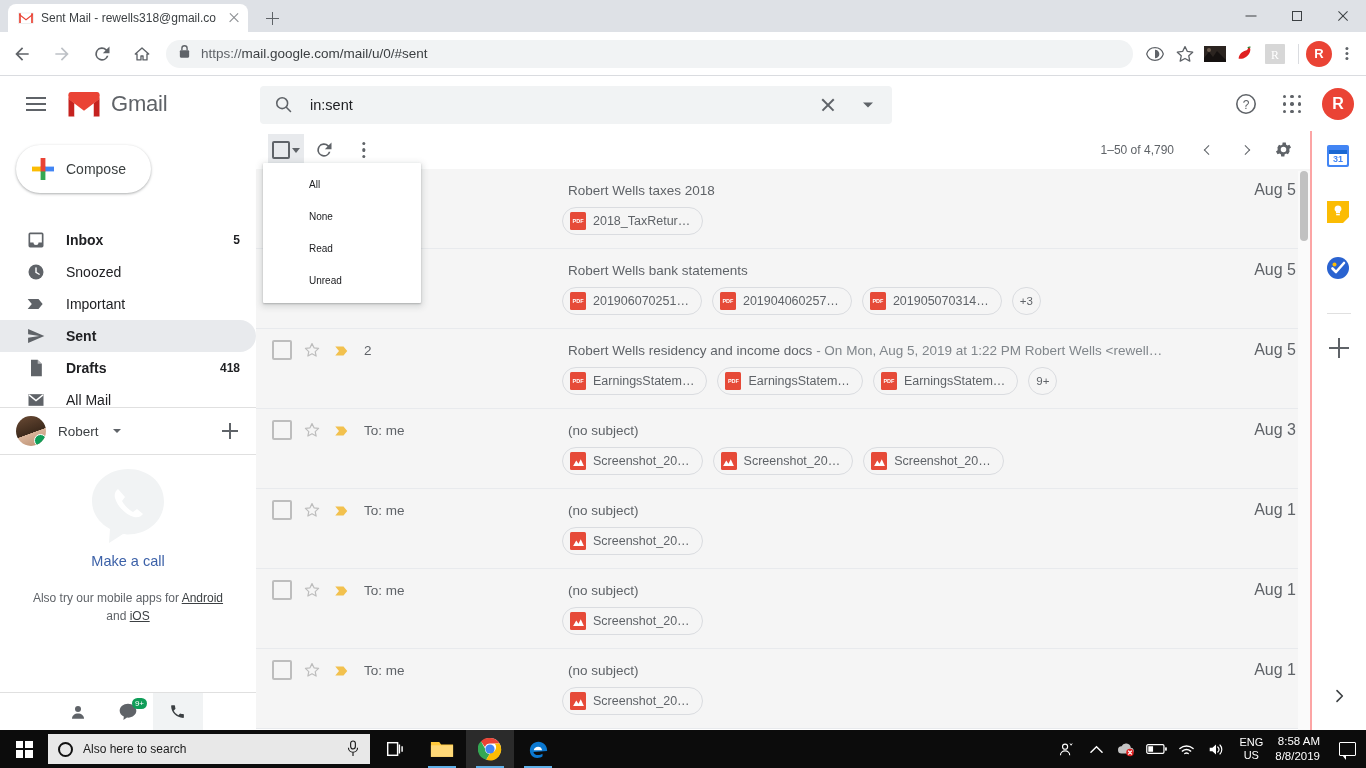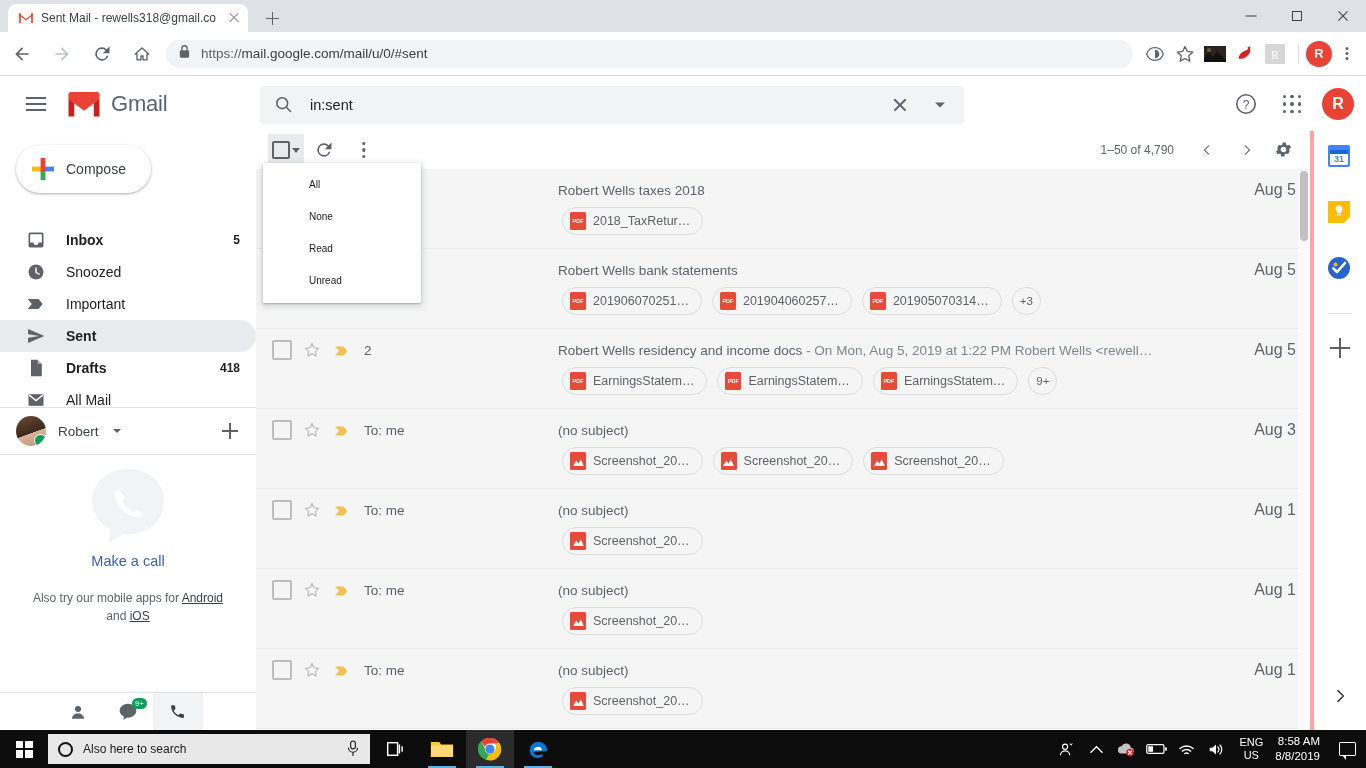--- a/index.html
+++ b/index.html
@@ -95,21 +95,21 @@
     position: absolute; left: 14px; width: 20px; height: 2px; background: #5f6368;
   }
   .hamburger span:nth-child(1){ top: 17px; }
   .hamburger span:nth-child(2){ top: 23px; }
   .hamburger span:nth-child(3){ top: 29px; }
   .g-logo { display: flex; align-items: center; gap: 9px; margin-left: 6px; }
   .g-logo-mark { width: 36px; height: 27px; position: relative; }
   .g-logo-text { font-size: 22px; color: #5f6368; letter-spacing: -.2px; }
 
   .g-search {
-    position: absolute; left: 260px; top: 9px; width: 704px; height: 38px;
+    position: absolute; left: 260px; top: 9px; width: 632px; height: 38px;
     background: #f1f3f4; border-radius: 4px;
     display: flex; align-items: center; padding: 0 12px;
   }
   .g-search .mag { width: 24px; height: 24px; position: relative; flex: 0 0 24px; margin-right: 14px;}
   .g-search-input {
     flex: 1 1 auto; border: none; background: transparent; outline: none;
     font-size: 14.5px; color: #202124; font-family: inherit;
   }
   .g-search-clear { width: 24px; height: 24px; position: relative; flex: 0 0 24px; }
   .g-search-clear::before, .g-search-clear::after {
@@ -241,21 +241,21 @@
   .row-top { display: flex; align-items: center; height: 36px; padding-top: 6px; }
   .r-chk { width: 20px; height: 20px; margin-left: 16px; border: 2px solid #bdbdbd; border-radius: 2px; flex: 0 0 20px; }
   .r-star { width: 20px; height: 20px; margin-left: 10px; position: relative; flex: 0 0 20px; }
   .r-imp  { width: 20px; height: 20px; margin-left: 10px; position: relative; flex: 0 0 20px; }
   .r-sender {
     width: 180px; margin-left: 12px; font-size: 13.5px; color: #5f6368;
     white-space: nowrap; overflow: hidden; flex: 0 0 180px;
   }
   .r-subject {
     flex: 1 1 auto; font-size: 13.5px; color: #5f6368; white-space: nowrap; overflow: hidden;
-    margin-left: 14px; padding-right: 14px;
+    margin-left: 24px; padding-right: 14px;
   }
   .r-subject b { color: #5f6368; font-weight: normal; }
   .r-snippet { color: #80868b; }
   .r-date { width: 66px; text-align: right; font-size: 16px; color: #5f6368; padding-right: 14px; flex: 0 0 66px; }
   .row-atts { display: flex; align-items: center; gap: 10px; padding-left: 306px; margin-top: 2px; }
   .att-chip {
     height: 28px; border: 1px solid #dadce0; border-radius: 14px;
     display: flex; align-items: center; gap: 7px; padding: 0 12px 0 7px;
     max-width: 164px;
   }
@@ -273,21 +273,21 @@
   .list-scrollbar {
     position: absolute; right: 0; top: 40px; width: 12px; height: 559px; background: #fafafa;
   }
   .list-scrollbar i {
     position: absolute; left: 2px; top: 0; width: 8px; height: 70px; background: #c1c1c1; border-radius: 4px;
   }
 
   
   .g-rail {
     position: absolute; right: 0; top: 54px; width: 56px; height: 599px; background: #fff;
-    border-left: 4px solid #fca5a5; display: flex; flex-direction: column; align-items: center;
+    border-left: 2px solid #fca5a5; display: flex; flex-direction: column; align-items: center;
     padding-top: 14px;
   }
   .rail-ico { width: 24px; height: 24px; margin-bottom: 32px; position: relative; }
   .rail-div { width: 24px; height: 1px; background: #e0e0e0; margin: 0 0 22px; }
   .rail-plus { width: 24px; height: 24px; position: relative; }
   .rail-plus::before, .rail-plus::after { content: ""; position: absolute; background: #5f6368; }
   .rail-plus::before { left: 2px; top: 11px; width: 20px; height: 1.8px; }
   .rail-plus::after  { left: 11px; top: 2px; width: 1.8px; height: 20px; }
   .rail-expand {
     position: absolute; bottom: 22px; width: 24px; height: 24px;

